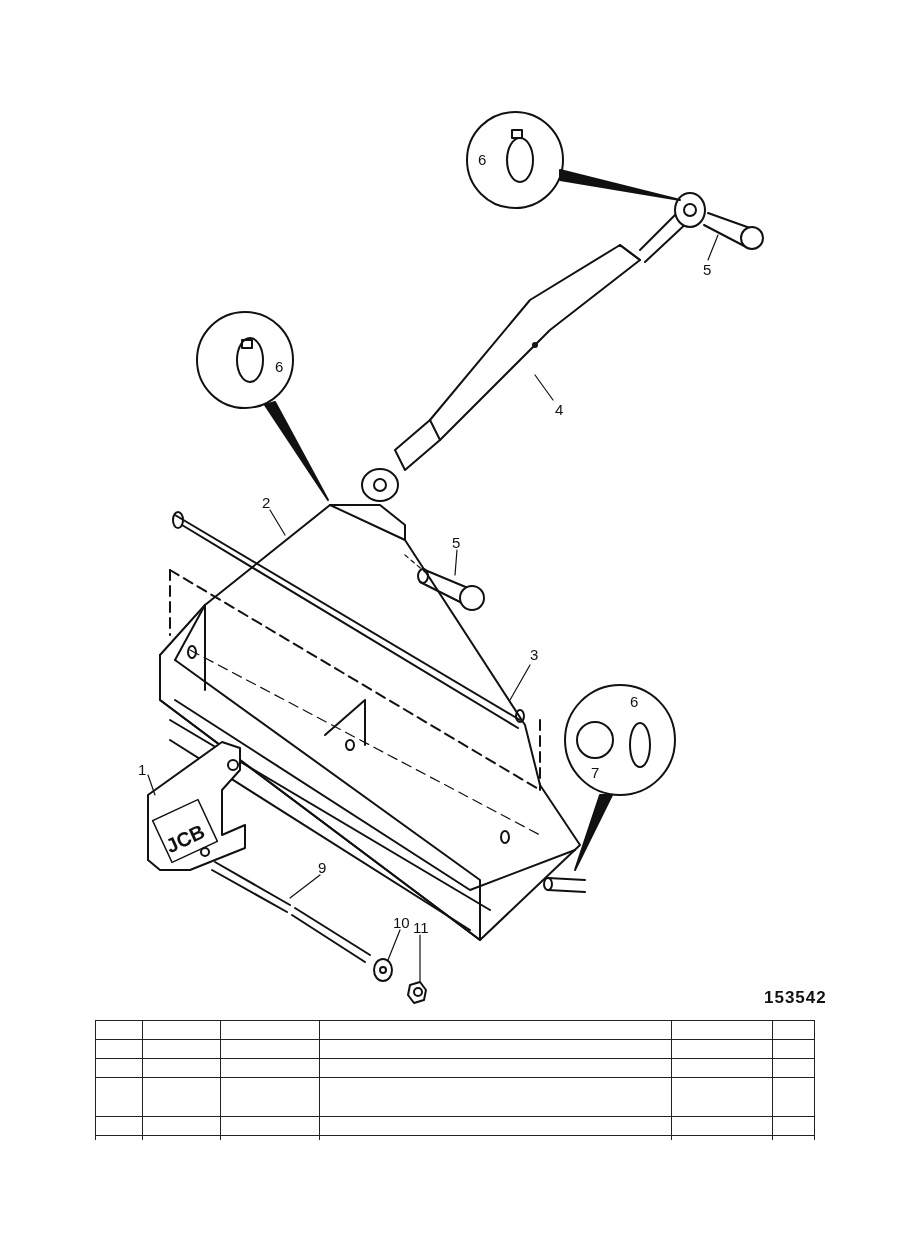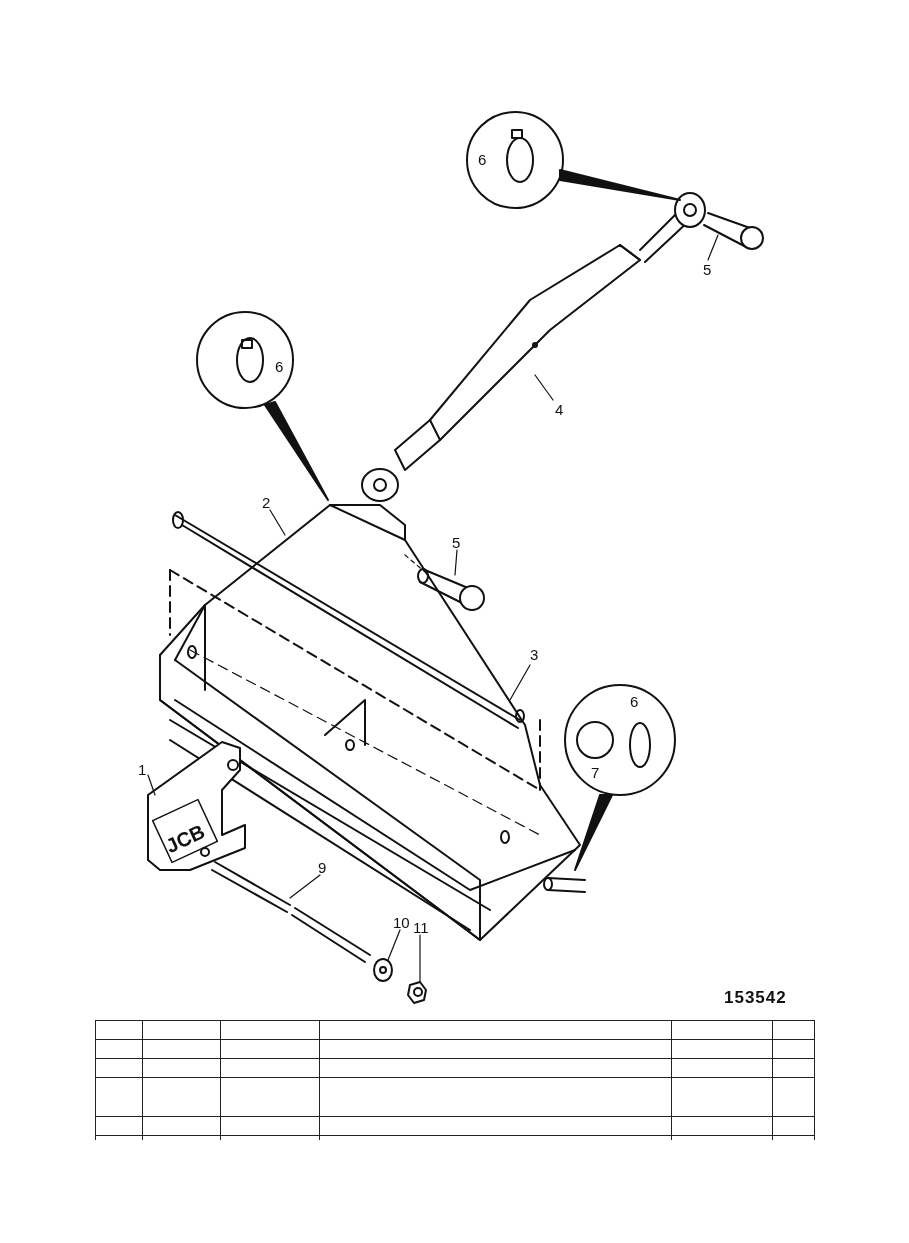--- a/index.html
+++ b/index.html
@@ -1,19 +1,19 @@
 <!DOCTYPE html>
 <html><head>
 <meta charset="utf-8">
 <style>
   html,body{margin:0;padding:0;background:#fff;}
   body{width:909px;height:1243px;position:relative;overflow:hidden;font-family:"Liberation Sans",sans-serif;}
   #diagram{position:absolute;left:0;top:0;width:909px;height:1015px;}
   .lbl{font-family:"Liberation Sans",sans-serif;font-size:15px;fill:#111;}
-  .fignum{position:absolute;left:724px;top:988px;font-family:"Liberation Sans",sans-serif;font-weight:bold;font-size:17px;letter-spacing:1px;color:#111;}
+  .fignum{position:absolute;left:764px;top:988px;font-family:"Liberation Sans",sans-serif;font-weight:bold;font-size:17px;letter-spacing:1px;color:#111;}
   table.parts{position:absolute;left:95px;top:1020px;width:720px;border-collapse:collapse;}
   table.parts td{border:1.5px solid #222;height:18px;padding:0;}
   table.parts tr.tall td{height:38px;}
   table.parts tr.last td{border-bottom:none;height:4px;}
 </style>
 </head>
 <body>
 
 <svg id="diagram" viewBox="0 0 909 1015" xmlns="http://www.w3.org/2000/svg" fill="none" stroke="#111" stroke-width="2" stroke-linecap="round" stroke-linejoin="round">
 

